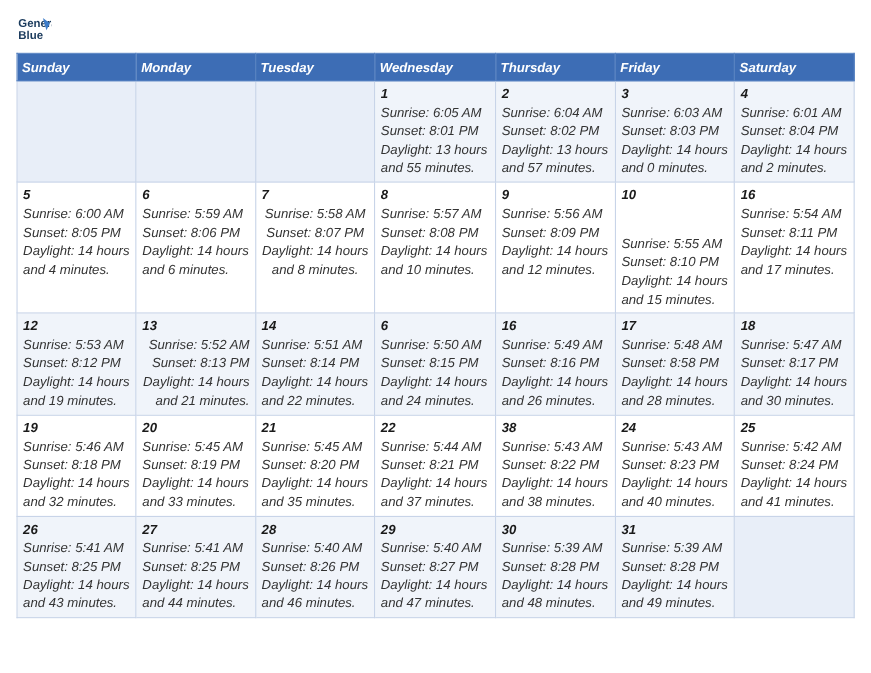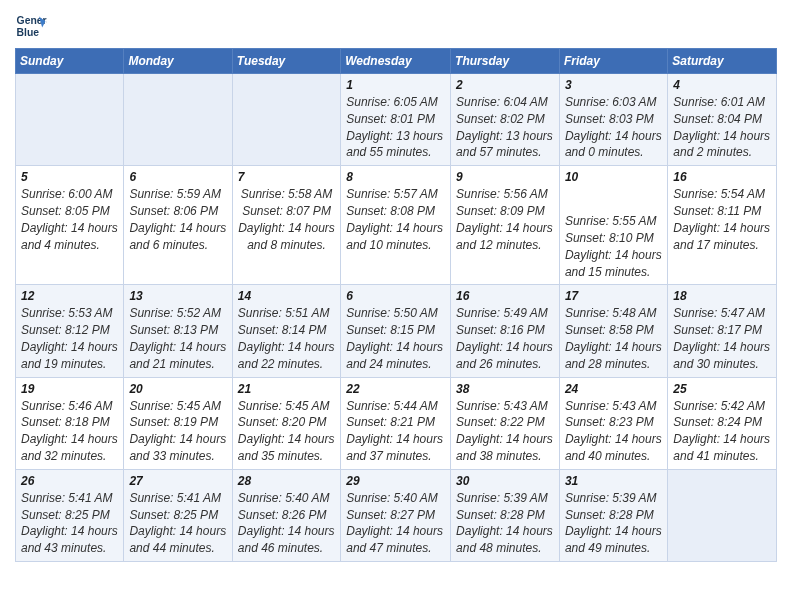--- a/index.html
+++ b/index.html
@@ -202,21 +202,21 @@
       <tr>
         <td>
           <span class="day-num">12</span>
           <div class="day-info" style="white-space: pre-line;">Sunrise: 5:53 AM
 Sunset: 8:12 PM
 Daylight: 14 hours
 and 19 minutes.</div>
         </td>
         <td>
           <span class="day-num">13</span>
-          <div class="day-info" style="white-space: pre-line;">Sunrise: 5:52 AM
+          <div class="day-info" style="white-space: pre-line; text-align: right;">Sunrise: 5:52 AM
 Sunset: 8:13 PM
 Daylight: 14 hours
 and 21 minutes.</div>
         </td>
         <td>
           <span class="day-num">14</span>
           <div class="day-info" style="white-space: pre-line;">Sunrise: 5:51 AM
 Sunset: 8:14 PM
 Daylight: 14 hours
 and 22 minutes.</div>

